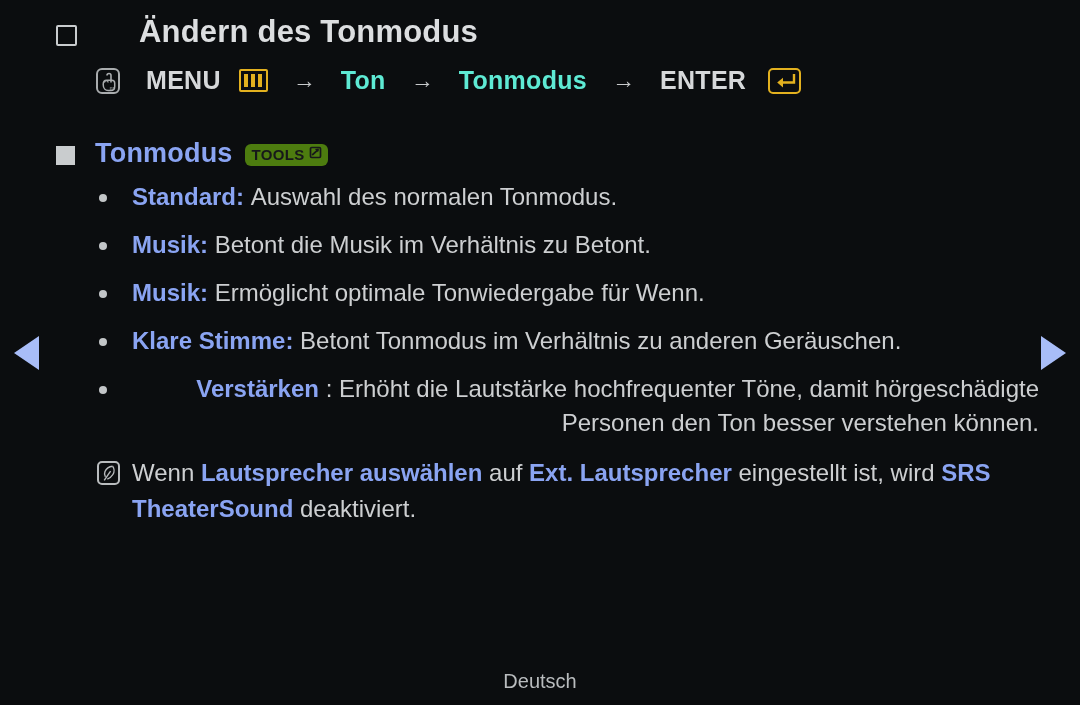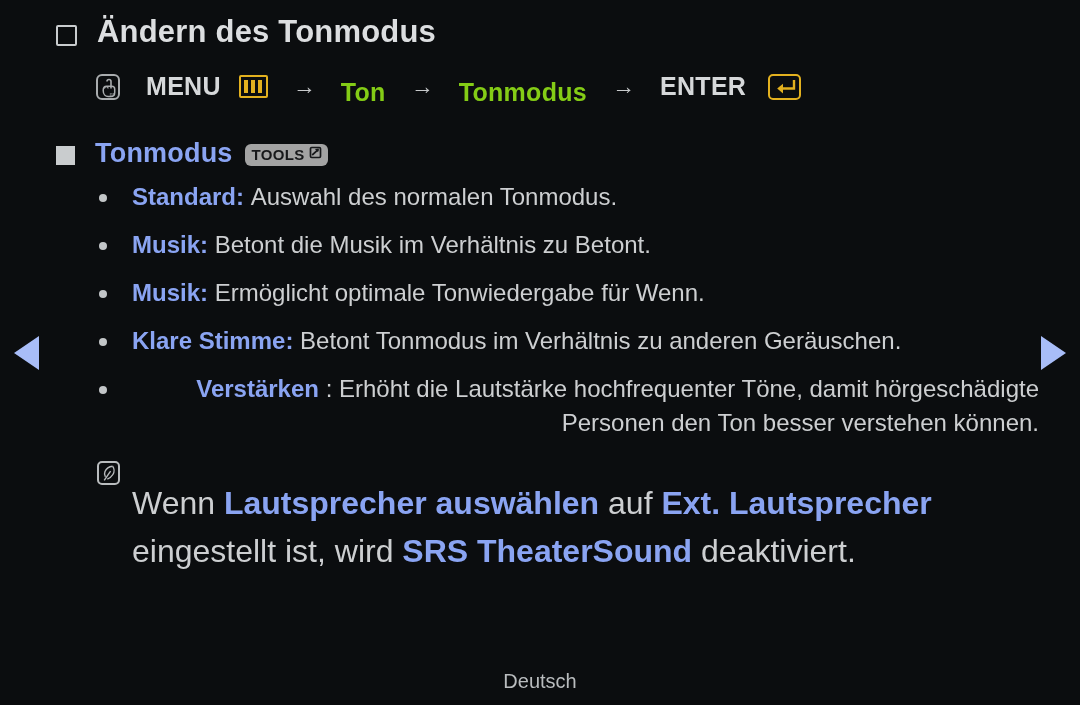--- a/index.html
+++ b/index.html
@@ -29,20 +29,21 @@
     background: #08090b;
   }
 
   
   .title-row {
     position: absolute;
     left: 56px;
     top: 14px;
     display: flex;
     align-items: center;
+    gap: 42px;
   }
   .sq-outline {
     width: 17px; height: 17px;
     border: 2px solid #c9ccce;
     border-radius: 2px;
     margin-right: 20px;
     position: relative;
     top: 3px;
     flex: none;
   }
@@ -74,24 +75,23 @@
     flex: none;
     box-sizing: border-box;
   }
   .icon-hand svg { position:absolute; left:2px; top:1px; }
   .mp-gray {
     color: #d6d8da;
     font-weight: bold;
     letter-spacing: 0.3px;
   }
   .mp-blue {
-    color: #84cc16;
+    color: #5eead4;
     font-weight: bold;
     letter-spacing: 0.3px;
-    margin-top: 12px;
   }
   .mp-arrow {
     color: #c8cacc;
     margin: 0 10px;
     font-size: 23px;
   }
   .icon-menubars {
     width: 29px; height: 23px;
     border: 2.5px solid #e3b11f;
     border-radius: 2px;
@@ -136,21 +136,21 @@
     top: 2px;
   }
   .subhead-text {
     font-size: 27px;
     font-weight: bold;
     color: #8aa4f2;
     letter-spacing: 0.2px;
   }
   .tools-badge {
     margin-left: 12px;
-    background: #a3a3a3;
+    background: #4d7c0f;
     border-radius: 6px;
     height: 22px;
     padding: 0 6px 0 7px;
     display: inline-flex;
     align-items: center;
     gap: 3px;
     position: relative;
     top: 1px;
   }
   .tools-badge .t-label {
@@ -207,24 +207,23 @@
     border: 2px solid #b9bcbe;
     border-radius: 5px;
     flex: none;
     margin-right: 12px;
     margin-top: 6px;
     position: relative;
     box-sizing: border-box;
   }
   .icon-note svg { position: absolute; left: 2px; top: 1px; }
   .note-text {
-    font-size: 32px;
+    font-size: 24px;
     line-height: 1.5;
     color: #cdcfd1;
-    margin-top: 24px;
   }
   .note-text .term {
     color: #8aa4f2;
     font-weight: bold;
   }
 
   
   .nav-arrow {
     position: absolute;
     width: 0; height: 0;

